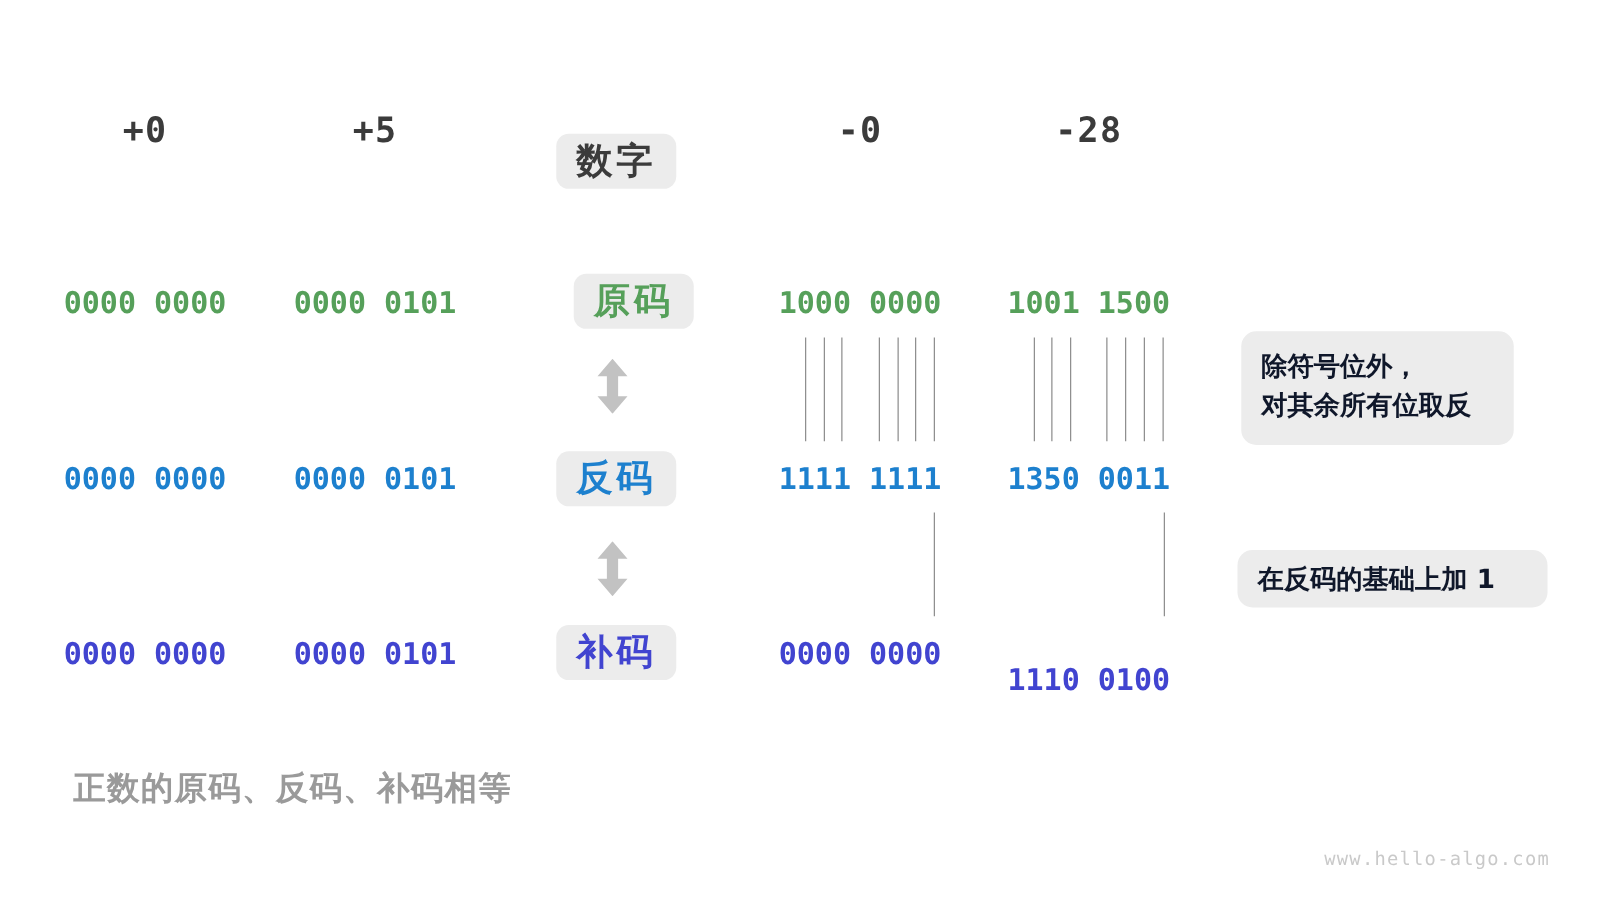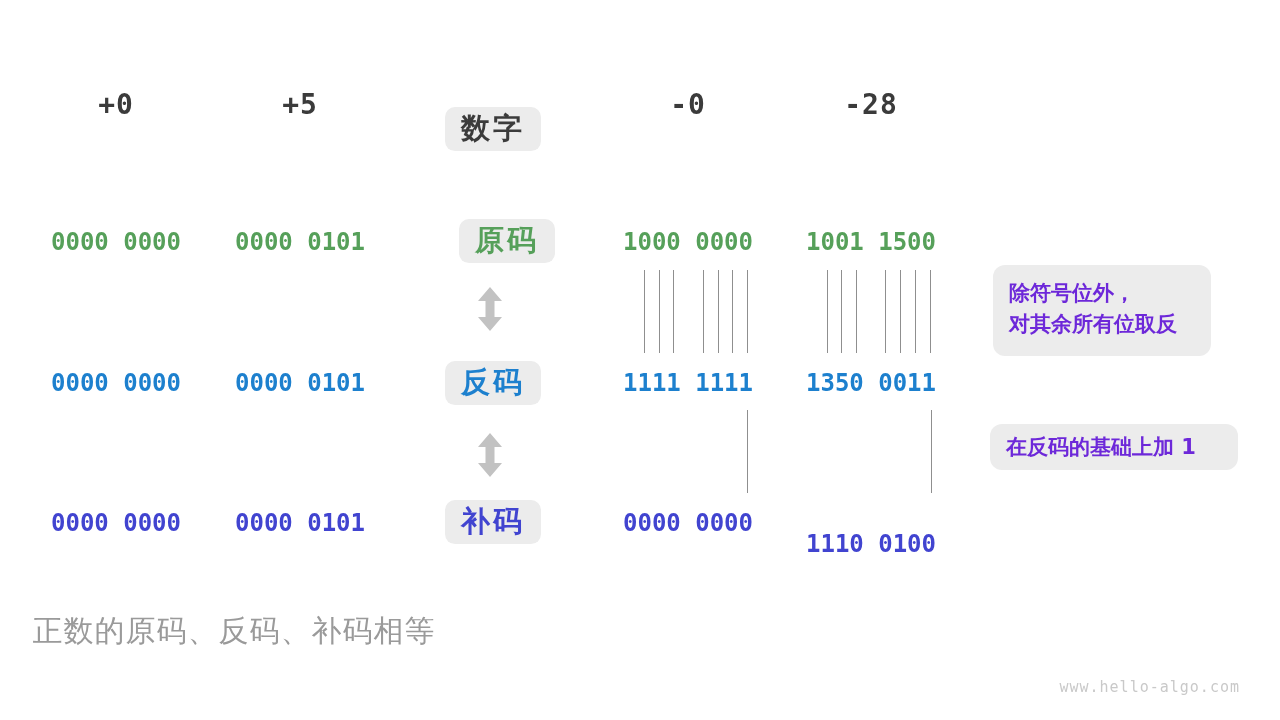--- a/index.html
+++ b/index.html
@@ -20,24 +20,24 @@
   .c-blue{color:var(--blue);}
   .c-indigo{color:var(--indigo);}
   .tag{
     background:var(--box-bg); border-radius:10px; padding:6px 16px;
     font-size:29px; font-weight:bold; letter-spacing:3px; line-height:1.1;
   }
   .tag.dark{color:var(--dark);}
   .vline{position:absolute; width:1px; background:var(--line);}
   .note{
     position:absolute; background:var(--box-bg); border-radius:12px;
-    color:#6d28d9; font-weight:bold; font-size:21px; line-height:31px;
+    color:#0f172a; font-weight:bold; font-size:21px; line-height:31px;
     padding:13px 16px; box-sizing:border-box;
   }
-  .caption{font-size:30px; font-weight:normal; color:var(--gray-text); letter-spacing:1px;}
+  .caption{font-size:26px; font-weight:bold; color:var(--gray-text); letter-spacing:1px;}
   .watermark{
     position:absolute; right:40px; top:678px; font-size:15px;
     color:var(--watermark); letter-spacing:1px;
   }
   .arrow{position:absolute; transform:translate(-50%,-50%); line-height:0;}
 </style>
 </head>
 <body>
 
 <div class="canvas">
@@ -92,19 +92,19 @@
   <div class="abs mono bin c-indigo" style="left:116px; top:523px;">0000 0000</div>
   <div class="abs mono bin c-indigo" style="left:300px; top:523px;">0000 0101</div>
   <div class="abs tag c-indigo" style="left:493px; top:522px;">补码</div>
   <div class="abs mono bin c-indigo" style="left:688px; top:523px;">0000 0000</div>
   <div class="abs mono bin c-indigo" style="left:871px; top:516px;margin-top:28px;">1110 0100</div>
 
   <div class="note" style="left:993px; top:265px; width:218px; height:91px;">
     <div>除符号位外，</div>
     <div>对其余所有位取反</div>
   </div>
-  <div class="note" style="left:990px; top:424px; width:248px; height:46px; padding:8px 16px;">在反码的基础上加 1</div>
+  <div class="note" style="left:990px; top:440px; width:248px; height:46px; padding:8px 16px;">在反码的基础上加 1</div>
 
   <div class="abs caption" style="left:234px; top:631px;">正数的原码、反码、补码相等</div>
 
   <div class="watermark mono">www.hello-algo.com</div>
 
 </div>
 
 </body></html>

